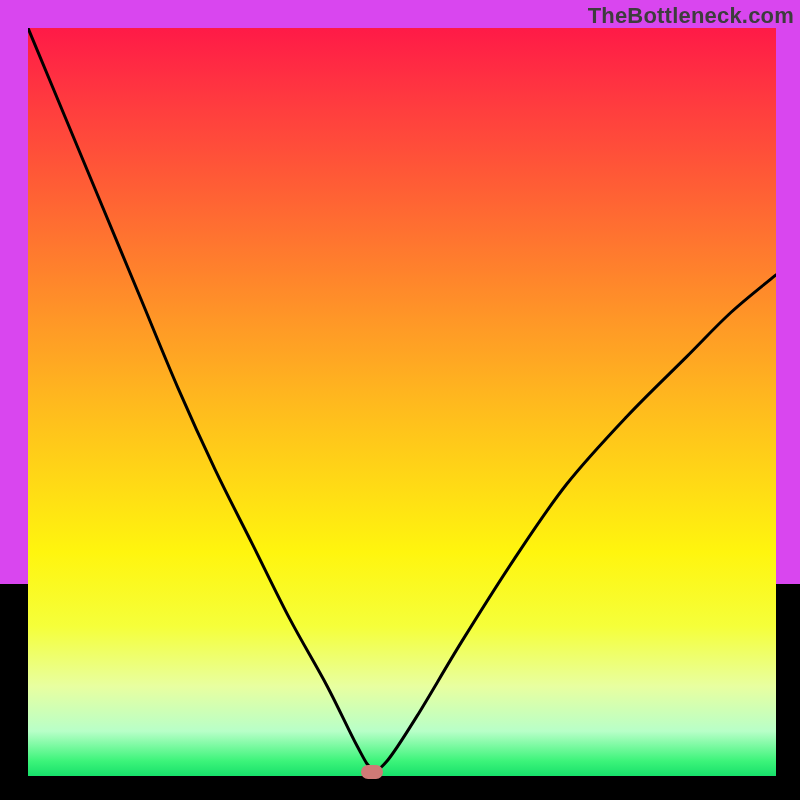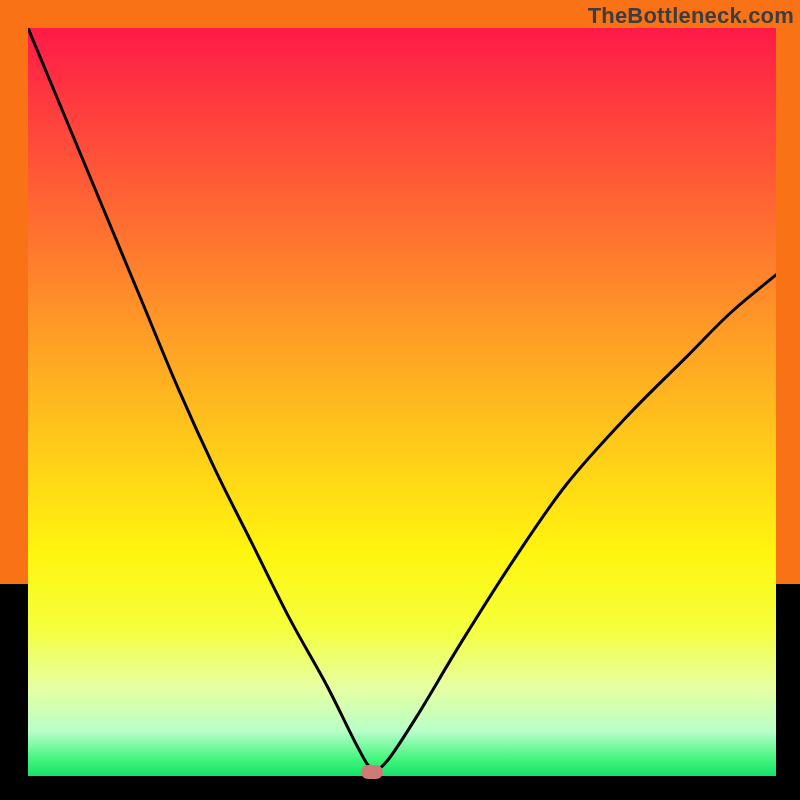--- a/index.html
+++ b/index.html
@@ -10,21 +10,21 @@
     background: #000;
     font-family: Arial, Helvetica, sans-serif;
     overflow: hidden;
   }
   .frame {
     position: absolute;
     left: 0;
     top: 0;
     width: 800px;
     height: 584px;
-    background: #f97316;
+    background: #d946ef;
   }
   .plot-area {
     position: absolute;
     left: 28px;
     top: 28px;
     width: 748px;
     height: 748px;
     background: linear-gradient(to bottom,
       #ff1a47 0%,
       #ff3b3f 10%,

